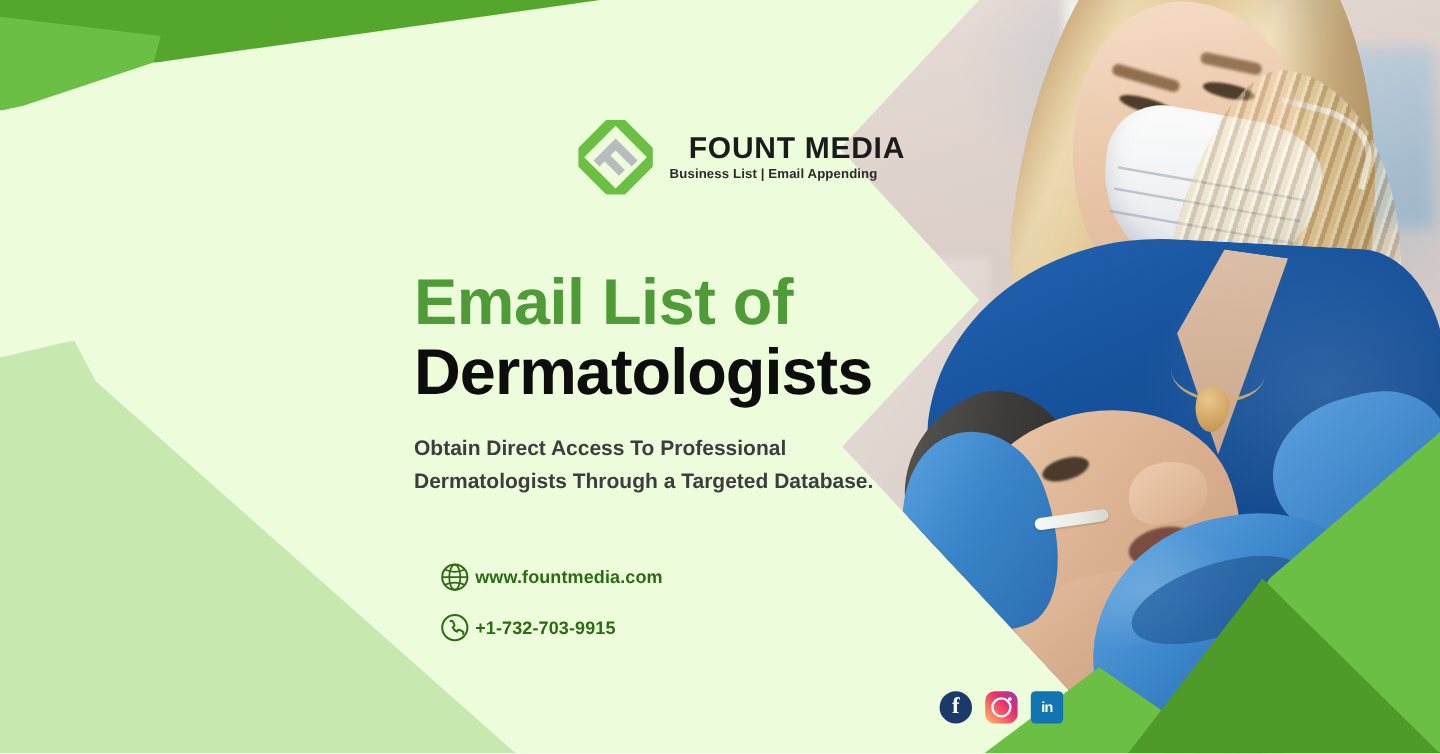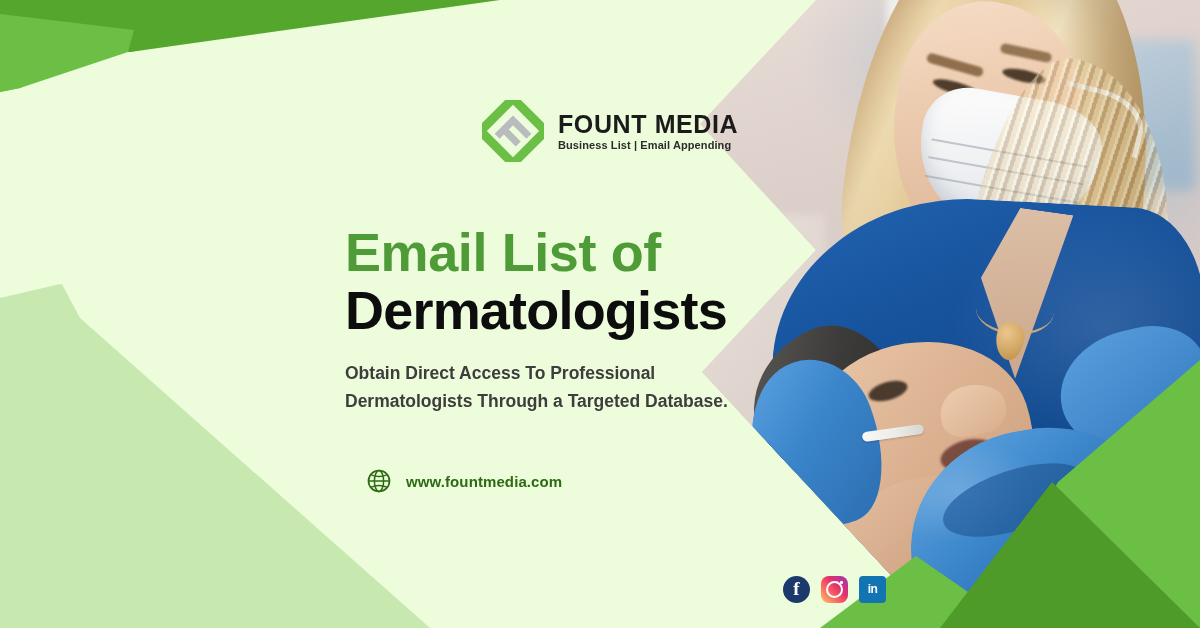--- a/index.html
+++ b/index.html
@@ -310,21 +310,21 @@
 
   
   #logo {
     left: 482px; top: 100px;
     display: flex; align-items: center; gap: 14px;
   }
   #logo-mark { position: relative; width: 62px; height: 62px; }
   #logo-text { display: flex; flex-direction: column; gap: 3px; }
   #logo-title {
     font-size: 25px; font-weight: 700; letter-spacing: .6px;
-    color: #1b1b1b; line-height: 1;
+    color: #1b1b1b; line-height: 1; margin-left: 16px;
   }
   #logo-tagline {
     font-size: 11px; font-weight: 600; letter-spacing: .1px;
     color: #2b2b2b; line-height: 1;
   }
 
   
   #headline { left: 345px; top: 224px; width: 420px; }
   #headline-line-1 {
     font-size: 54px; font-weight: 700; color: #4E9B37;
@@ -337,21 +337,21 @@
 
   
   #subheading {
     left: 345px; top: 360px; width: 450px;
     font-size: 17.5px; font-weight: 700; color: #3d3d3d;
     line-height: 1.58;
   }
 
   
   #contact { left: 366px; top: 468px; display: flex; flex-direction: column; gap: 16px; }
-  .contact-row { display: flex; align-items: center; gap: 14px; }
+  .contact-row { display: flex; align-items: center; gap: 4px; }
   .contact-icon { width: 26px; height: 26px; flex: 0 0 26px; }
   .contact-text {
     font-size: 15px; font-weight: 700; color: #2C6B12; letter-spacing: .1px;
   }
 
   
   #socials { left: 783px; top: 576px; display: flex; gap: 11px; align-items: center; }
   .social { width: 27px; height: 27px; position: relative; }
   #social-facebook {
     border-radius: 50%;
@@ -478,20 +478,29 @@
         <svg width="26" height="26" viewBox="0 0 26 26" aria-hidden="true">
           <circle cx="13" cy="13" r="10.5" fill="none" stroke="#2C6B12" stroke-width="1.7"></circle>
           <ellipse cx="13" cy="13" rx="4.6" ry="10.5" fill="none" stroke="#2C6B12" stroke-width="1.5"></ellipse>
           <line x1="2.5" y1="13" x2="23.5" y2="13" stroke="#2C6B12" stroke-width="1.5"></line>
           <path d="M4.6 6.6 Q13 10.4 21.4 6.6" fill="none" stroke="#2C6B12" stroke-width="1.4"></path>
           <path d="M4.6 19.4 Q13 15.6 21.4 19.4" fill="none" stroke="#2C6B12" stroke-width="1.4"></path>
         </svg>
       </span>
       <span class="contact-text">www.fountmedia.com</span>
     </div>
+    <div class="contact-row">
+      <span class="contact-icon">
+        <svg width="26" height="26" viewBox="0 0 26 26" aria-hidden="true">
+          <circle cx="13" cy="13" r="10.5" fill="none" stroke="#2C6B12" stroke-width="1.7"></circle>
+          <path d="M9.4 7.6 c1 -0.5 1.9 -0.2 2.3 0.8 l0.9 2.1 c0.3 0.8 0.1 1.3 -0.6 1.8 l-0.7 0.5 c0.6 1.6 1.8 2.9 3.4 3.6 l0.5 -0.8 c0.5 -0.7 1 -0.9 1.8 -0.6 l2.1 0.9 c1 0.4 1.3 1.3 0.8 2.3" fill="none" stroke="#2C6B12" stroke-width="1.7" stroke-linecap="round"></path>
+        </svg>
+      </span>
+      <span class="contact-text">+1-732-703-9915</span>
+    </div>
   </div>
 
   <div class="shape" id="socials">
     <div class="social" id="social-facebook">
       <span>f</span>
     </div>
     <div class="social" id="social-instagram">
       <span class="ig-ring"></span>
       <span class="ig-dot"></span>
     </div>

